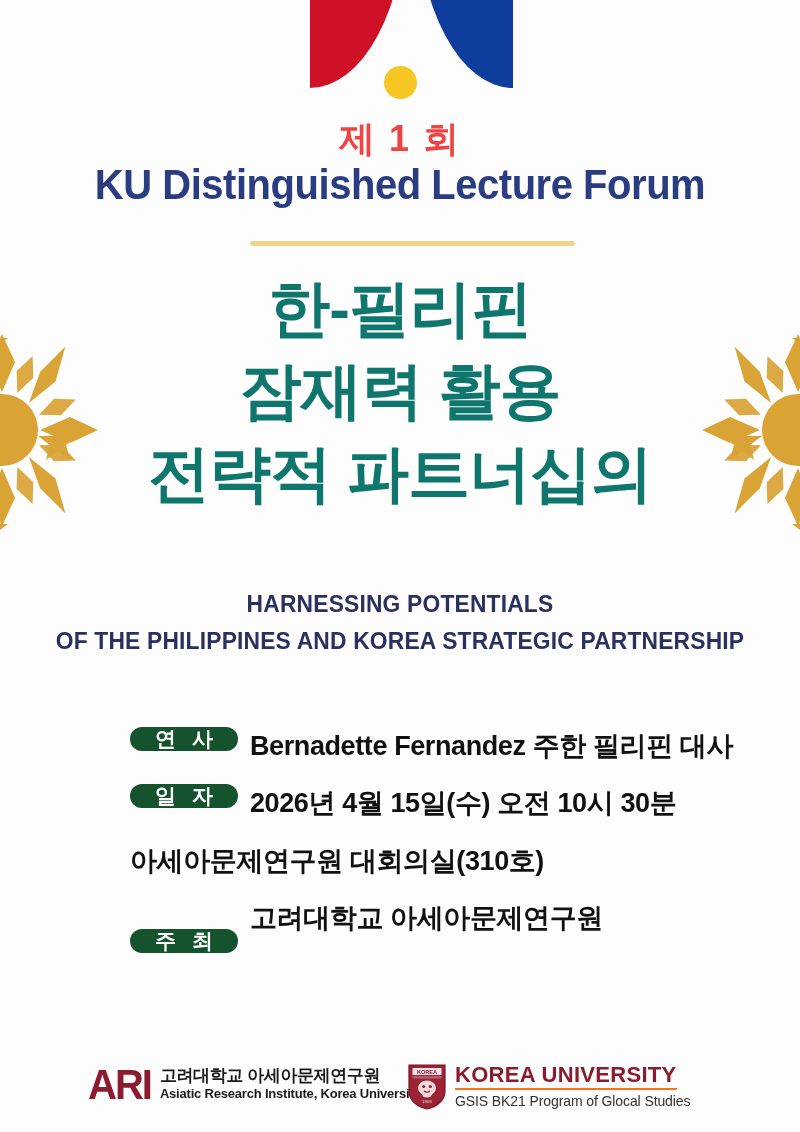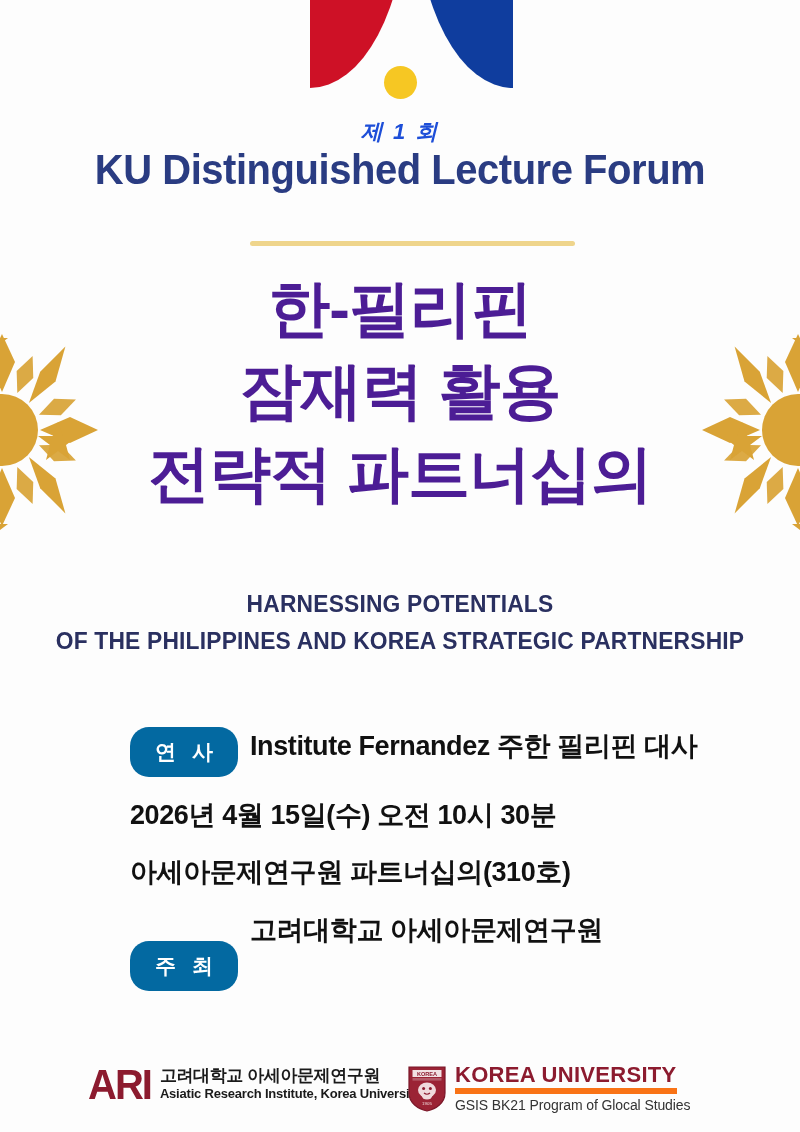--- a/index.html
+++ b/index.html
@@ -56,27 +56,26 @@
 
   
   .header {
     position: absolute;
     top: 120px;
     left: 0;
     width: 800px;
     text-align: center;
   }
   .issue-no {
-    font-size: 22px;
+    font-size: 36px;
     font-weight: 800;
-    color: #1d4ed8;
+    color: #ef4444;
     letter-spacing: 2px;
     line-height: 1.05;
     font-stretch: condensed;
-    font-style: italic;
   }
   .forum-title {
     font-size: 43px;
     font-weight: 800;
     color: #2A3C82;
     letter-spacing: -0.5px;
     line-height: 1.12;
     margin-top: 2px;
     transform: scaleX(0.93);
   }
@@ -101,21 +100,21 @@
   .sun-left  { left: -28px; }
   .sun-right { right: -28px; transform: scaleX(-1); }
 
   
   .main-title {
     position: absolute;
     top: 268px;
     left: 0;
     width: 800px;
     text-align: center;
-    color: #4c1d95;
+    color: #0f766e;
     font-weight: 900;
     font-size: 62px;
     line-height: 1.33;
     letter-spacing: -1px;
   }
   .main-title .ln { display: block; white-space: nowrap; }
 
   
   .sub-title {
     position: absolute;
@@ -141,23 +140,23 @@
   }
   .info-row {
     display: flex;
     align-items: flex-start;
     margin-bottom: 19px;
   }
   .info-row.host { margin-top: 12px; }
   .pill {
     flex: 0 0 auto;
     width: 108px;
-    height: 50px;
+    height: 24px;
     border-radius: 19px;
-    background: #0369a1;
+    background: #14532d;
     color: #ffffff;
     font-size: 21px;
     font-weight: 800;
     letter-spacing: 5px;
     text-indent: 5px;
     display: flex;
     align-items: center;
     justify-content: center;
     margin-right: 12px;
   }
@@ -226,21 +225,21 @@
     height: 46px;
     flex: 0 0 auto;
   }
   .ku-text { margin-left: 9px; }
   .ku-name {
     color: #8C1B2F;
     font-size: 22px;
     font-weight: 600;
     letter-spacing: 0.3px;
     line-height: 1.15;
-    border-bottom: 6px solid #f97316;
+    border-bottom: 2px solid #f97316;
     display: inline-block;
     padding-bottom: 1px;
     white-space: nowrap;
   }
   .ku-sub {
     color: #333333;
     font-size: 14px;
     font-weight: 500;
     letter-spacing: -0.1px;
     line-height: 1.35;
@@ -341,33 +340,34 @@
   <div class="sub-title">
     <span class="ln">HARNESSING POTENTIALS</span>
     <span class="ln">OF THE PHILIPPINES AND KOREA STRATEGIC PARTNERSHIP</span>
   </div>
 
   <div class="info">
 
     <div class="info-row">
       <div class="pill">연 사</div>
       <div class="info-val">
-        <span class="ln">Institute Fernandez 주한 필리핀 대사</span>
+        <span class="ln">Bernadette Fernandez 주한 필리핀 대사</span>
+      </div>
+    </div>
+
+    <div class="info-row">
+      <div class="pill">일 자</div>
+      <div class="info-val">
+        <span class="ln">2026년 4월 15일(수) 오전 10시 30분</span>
       </div>
     </div>
 
     <div class="info-row">
       <div class="info-val">
-        <span class="ln">2026년 4월 15일(수) 오전 10시 30분</span>
-      </div>
-    </div>
-
-    <div class="info-row">
-      <div class="info-val">
-        <span class="ln">아세아문제연구원 파트너십의(310호)</span>
+        <span class="ln">아세아문제연구원 대회의실(310호)</span>
       </div>
     </div>
 
     <div class="info-row host">
       <div class="pill">주 최</div>
       <div class="info-val">
         <span class="ln">고려대학교 아세아문제연구원</span>
       </div>
     </div>
 

